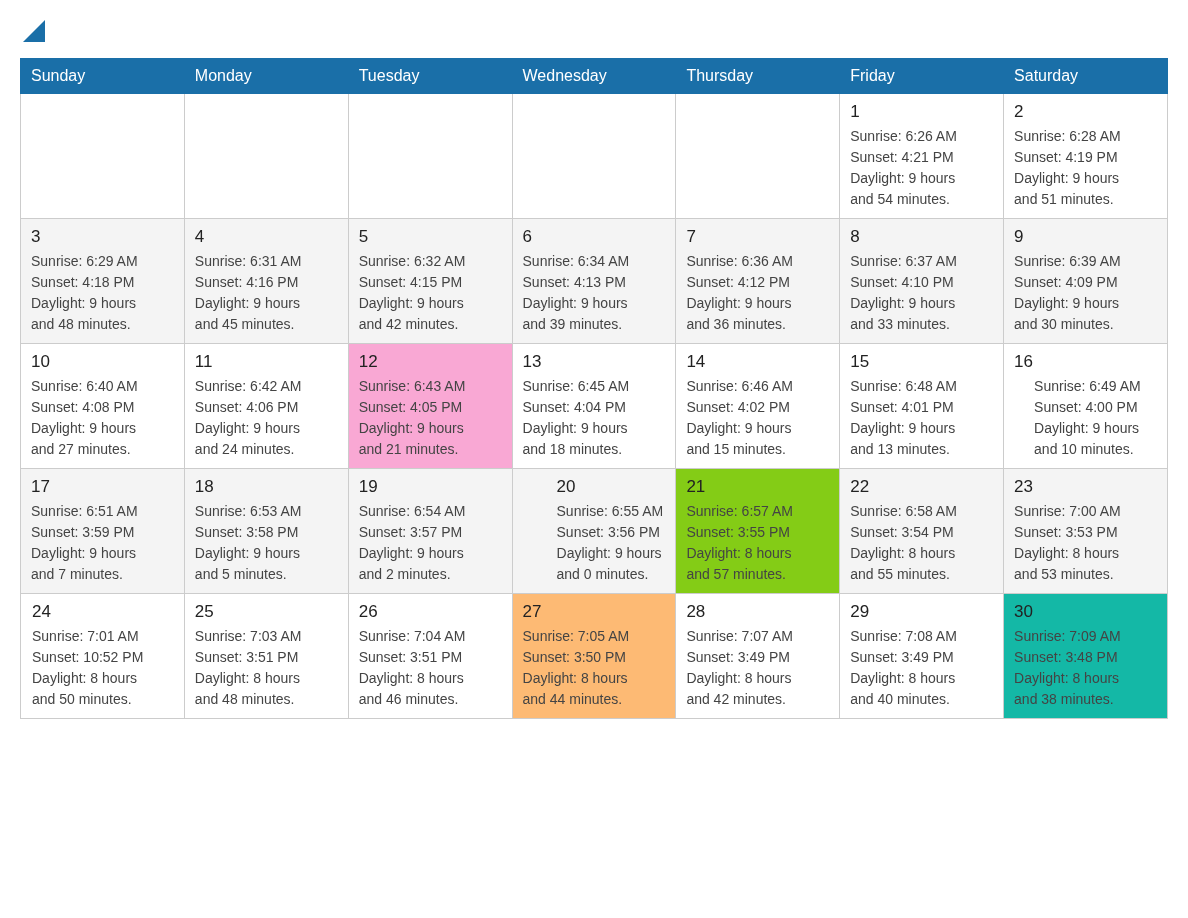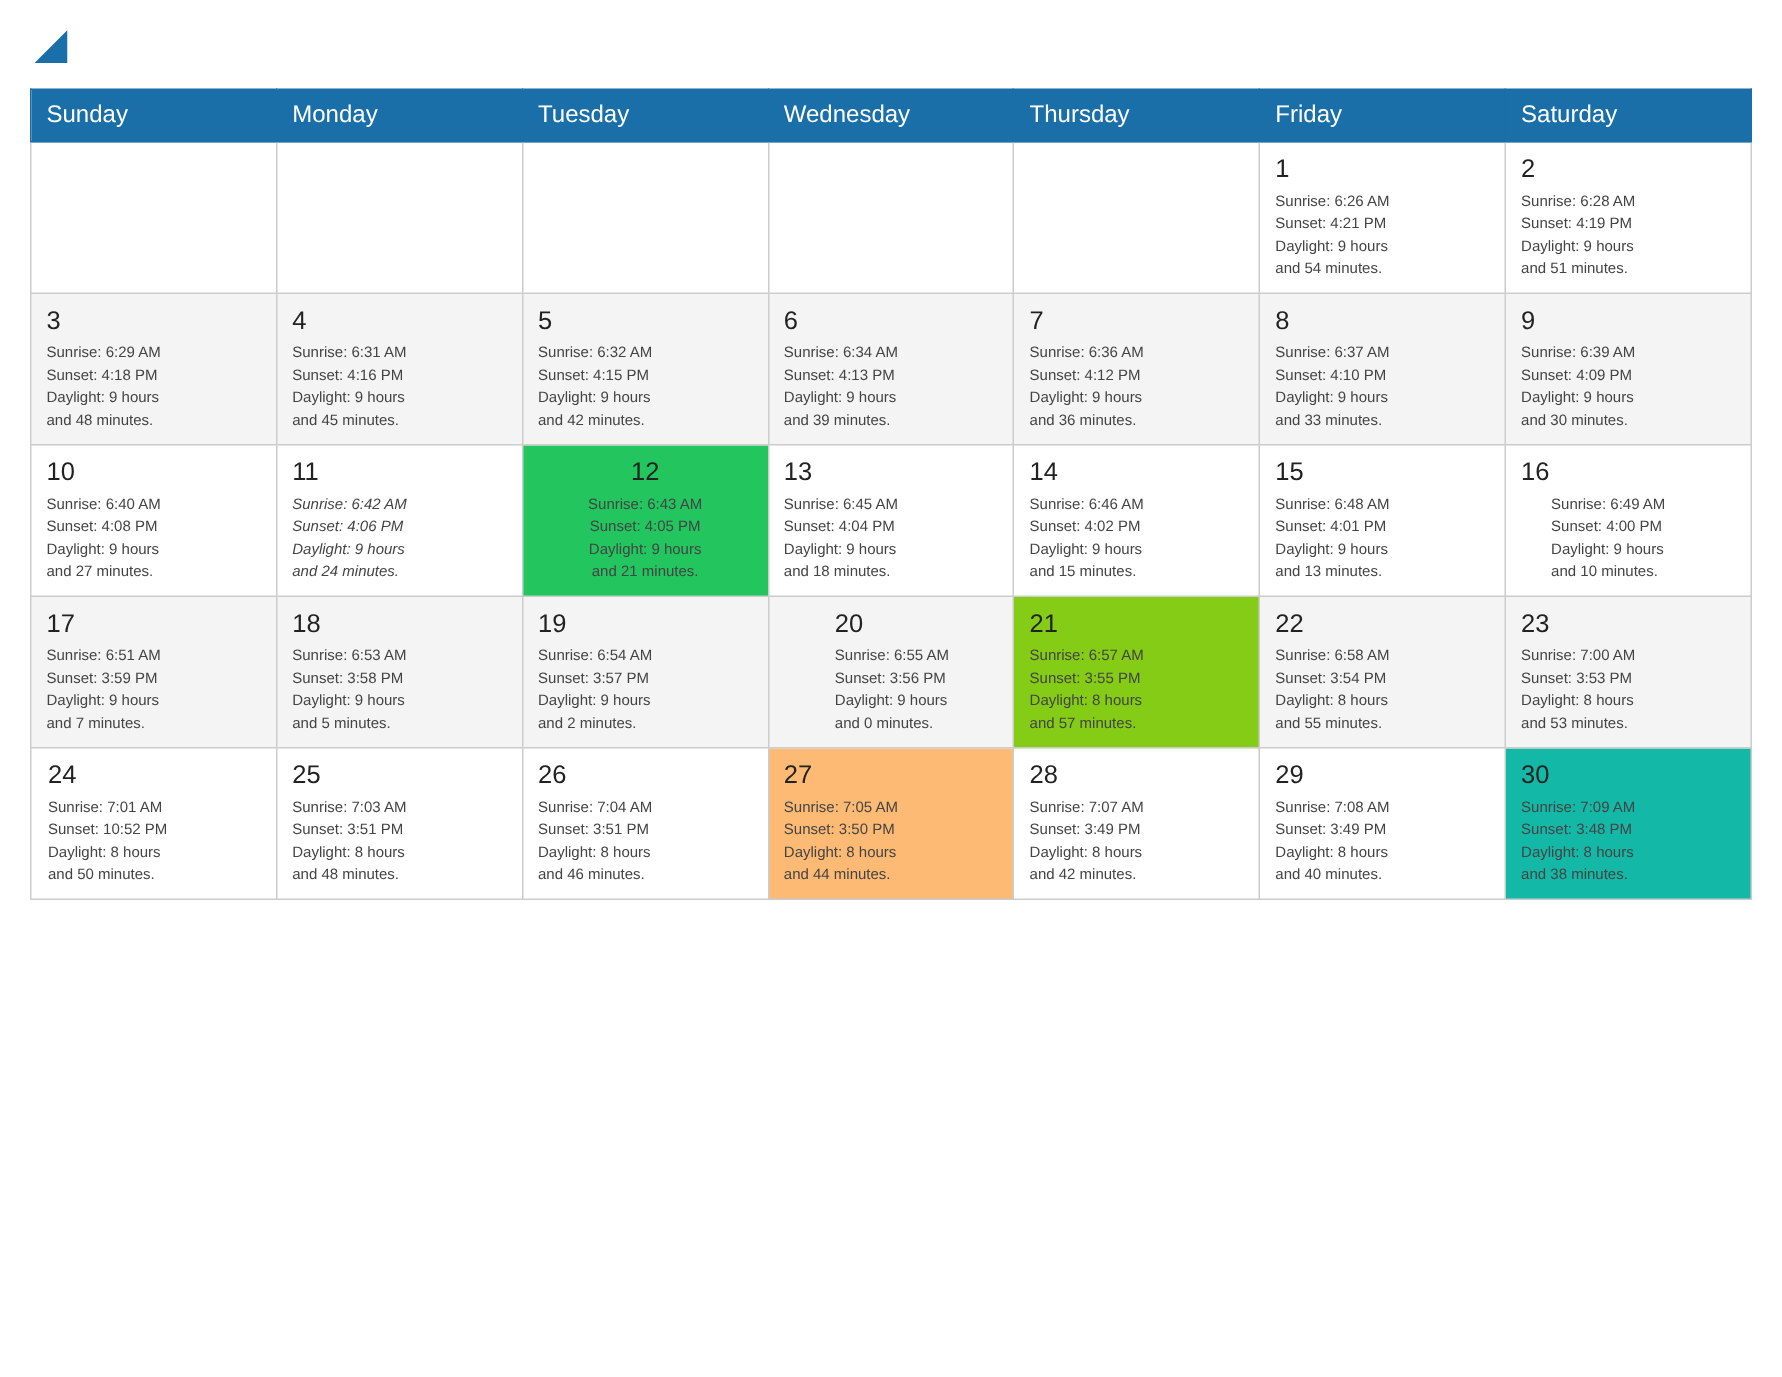--- a/index.html
+++ b/index.html
@@ -65,21 +65,21 @@
       width: calc(100% / 7);
       min-height: 100px;
       background: #fff;
     }
     .day-number {
       font-size: 17px;
       color: #222;
       margin-bottom: 4px;
     }
     .day-info {
-      font-size: 10px;
+      font-size: 14px;
       color: #444;
       line-height: 1.5;
     }
     .empty-cell {
       background: #fff;
     }
     tr:nth-child(odd) td {
       background-color: #f9f9f9;
     }
     tr:nth-child(even) td {
@@ -201,26 +201,26 @@
       <tr>
         <td style="background-color: rgb(255, 255, 255);">
           <div class="day-number">10</div>
           <div class="day-info" style="white-space: pre-line;">Sunrise: 6:40 AM
 Sunset: 4:08 PM
 Daylight: 9 hours
 and 27 minutes.</div>
         </td>
         <td style="background-color: rgb(255, 255, 255);">
           <div class="day-number">11</div>
-          <div class="day-info" style="white-space: pre-line; font-style: italic;">Sunrise: 6:42 AM
+          <div class="day-info" style="white-space: pre-line;">Sunrise: 6:42 AM
 Sunset: 4:06 PM
 Daylight: 9 hours
 and 24 minutes.</div>
         </td>
-        <td style="background-color: #22c55e; text-align: center;">
+        <td style="background-color: #f9a8d4;">
           <div class="day-number">12</div>
           <div class="day-info" style="white-space: pre-line;">Sunrise: 6:43 AM
 Sunset: 4:05 PM
 Daylight: 9 hours
 and 21 minutes.</div>
         </td>
         <td style="background-color: rgb(255, 255, 255);">
           <div class="day-number">13</div>
           <div class="day-info" style="white-space: pre-line;">Sunrise: 6:45 AM
 Sunset: 4:04 PM

